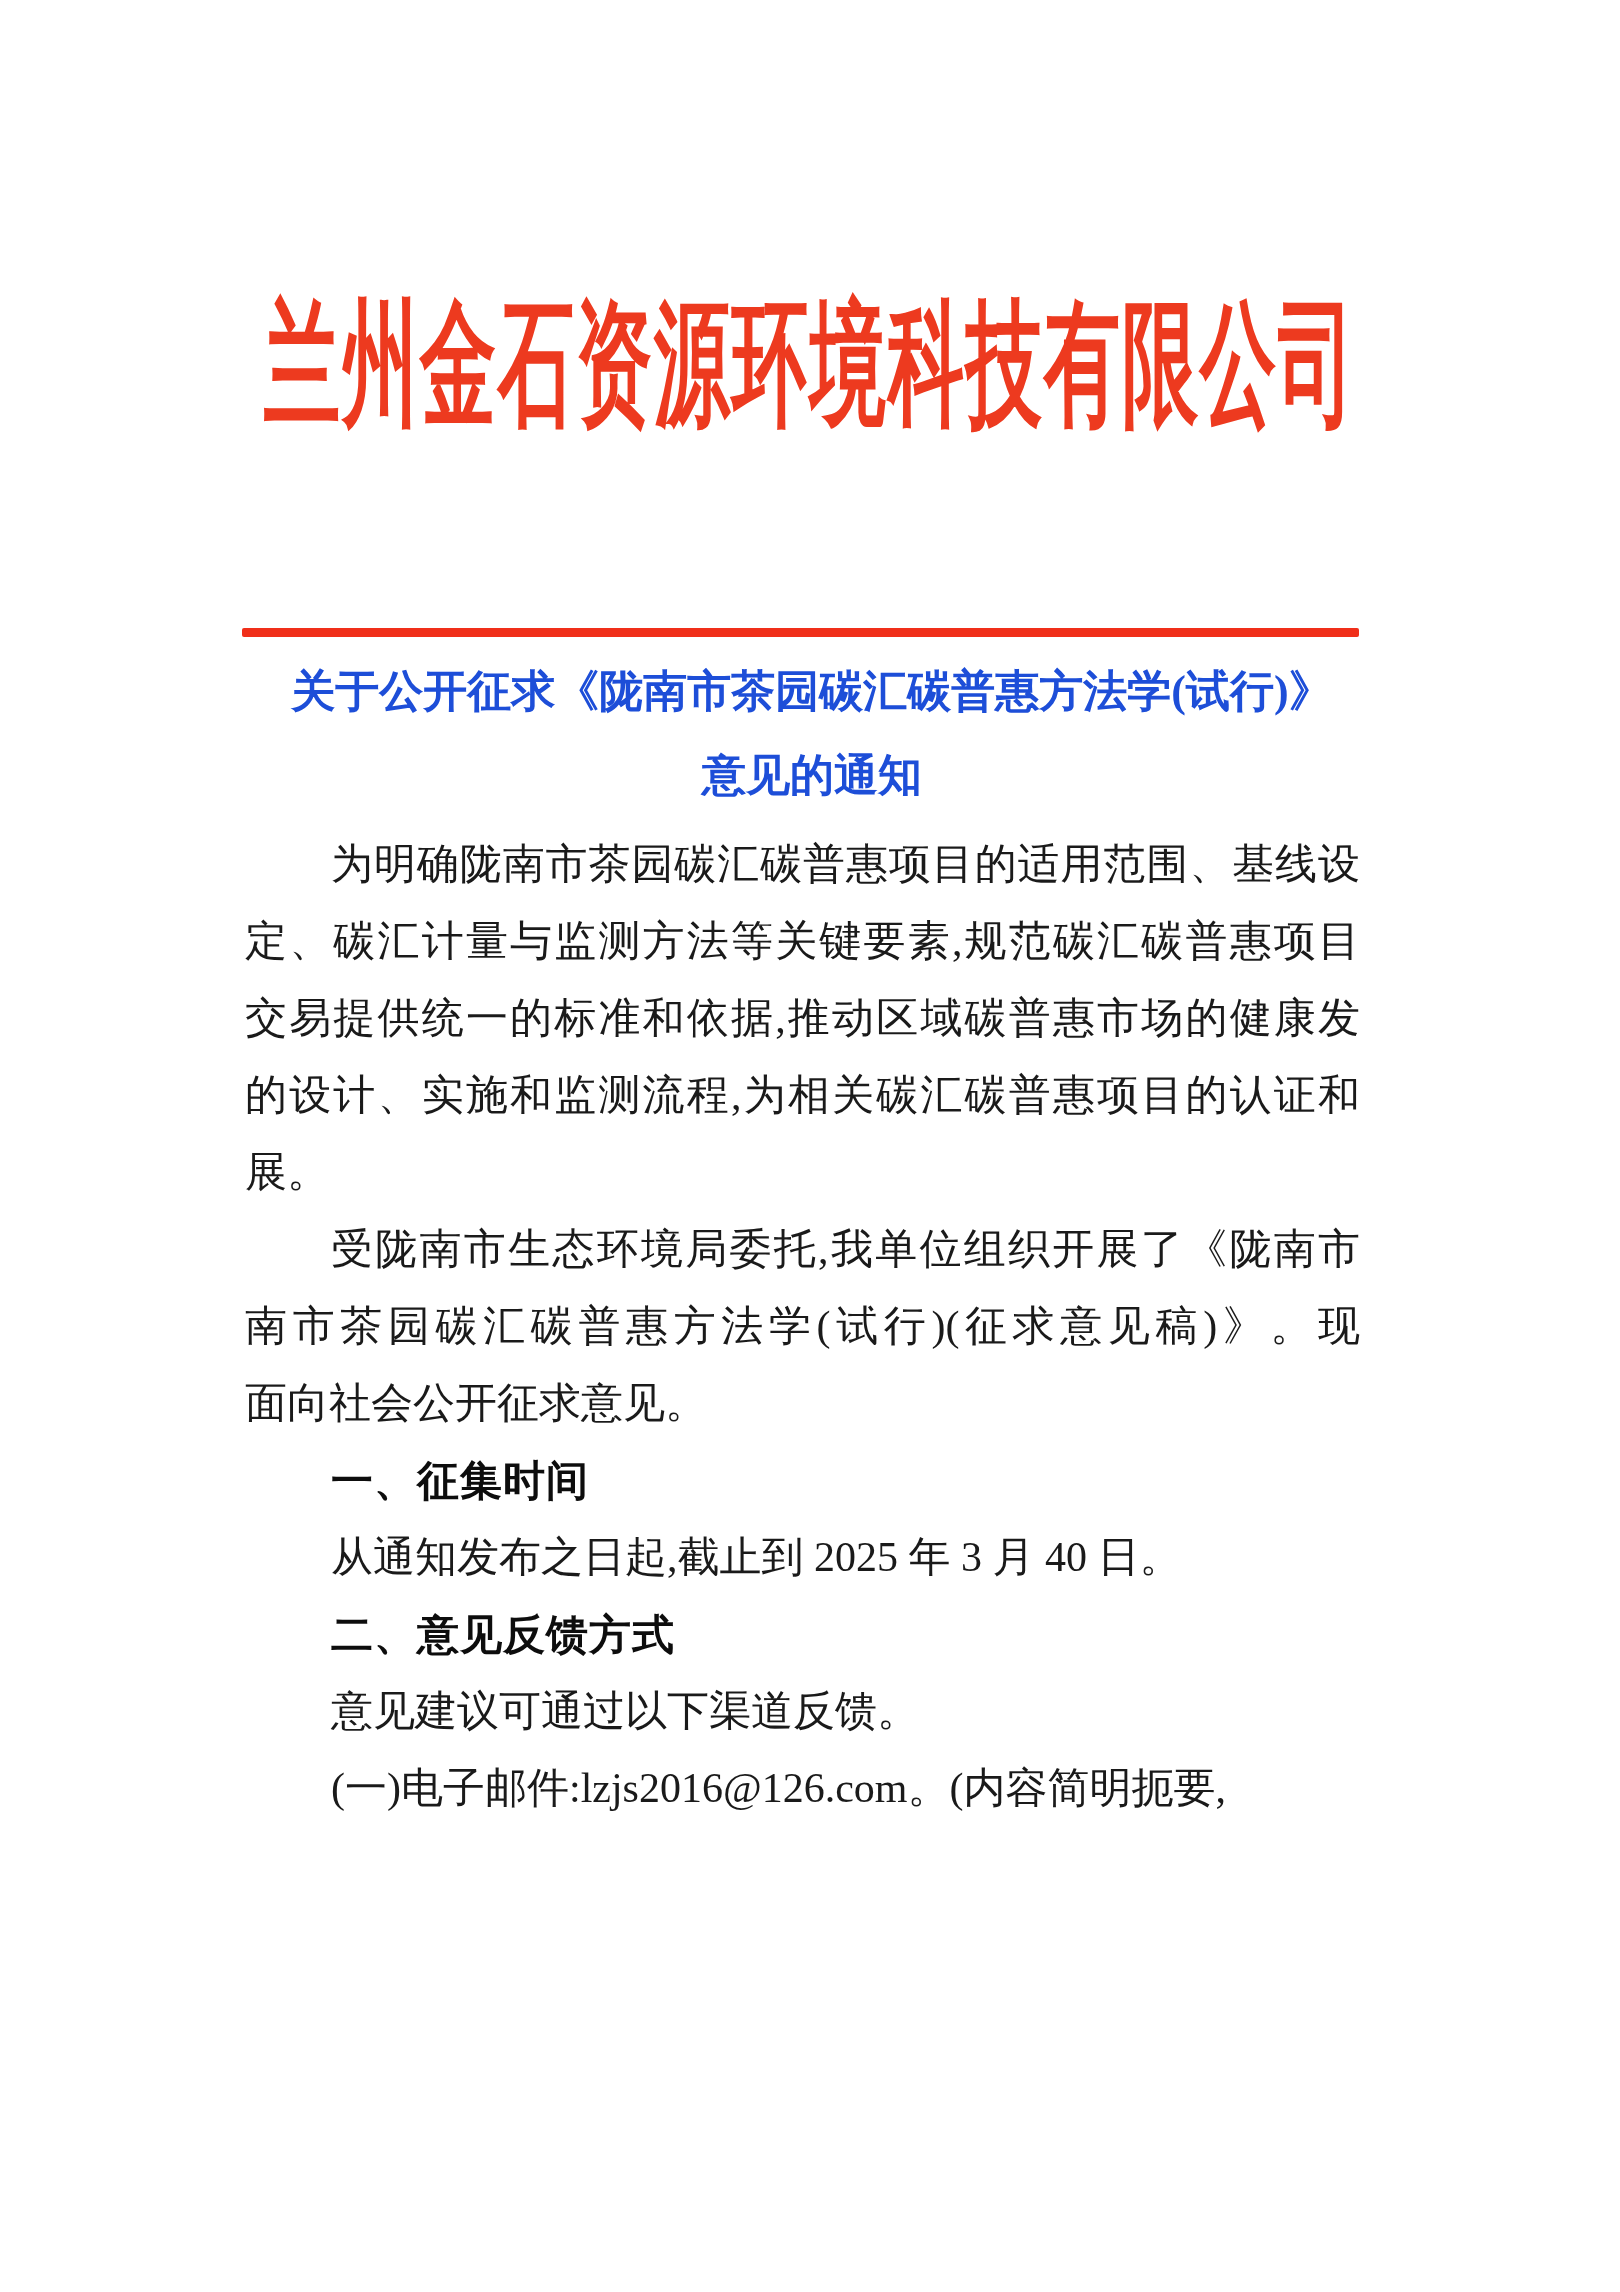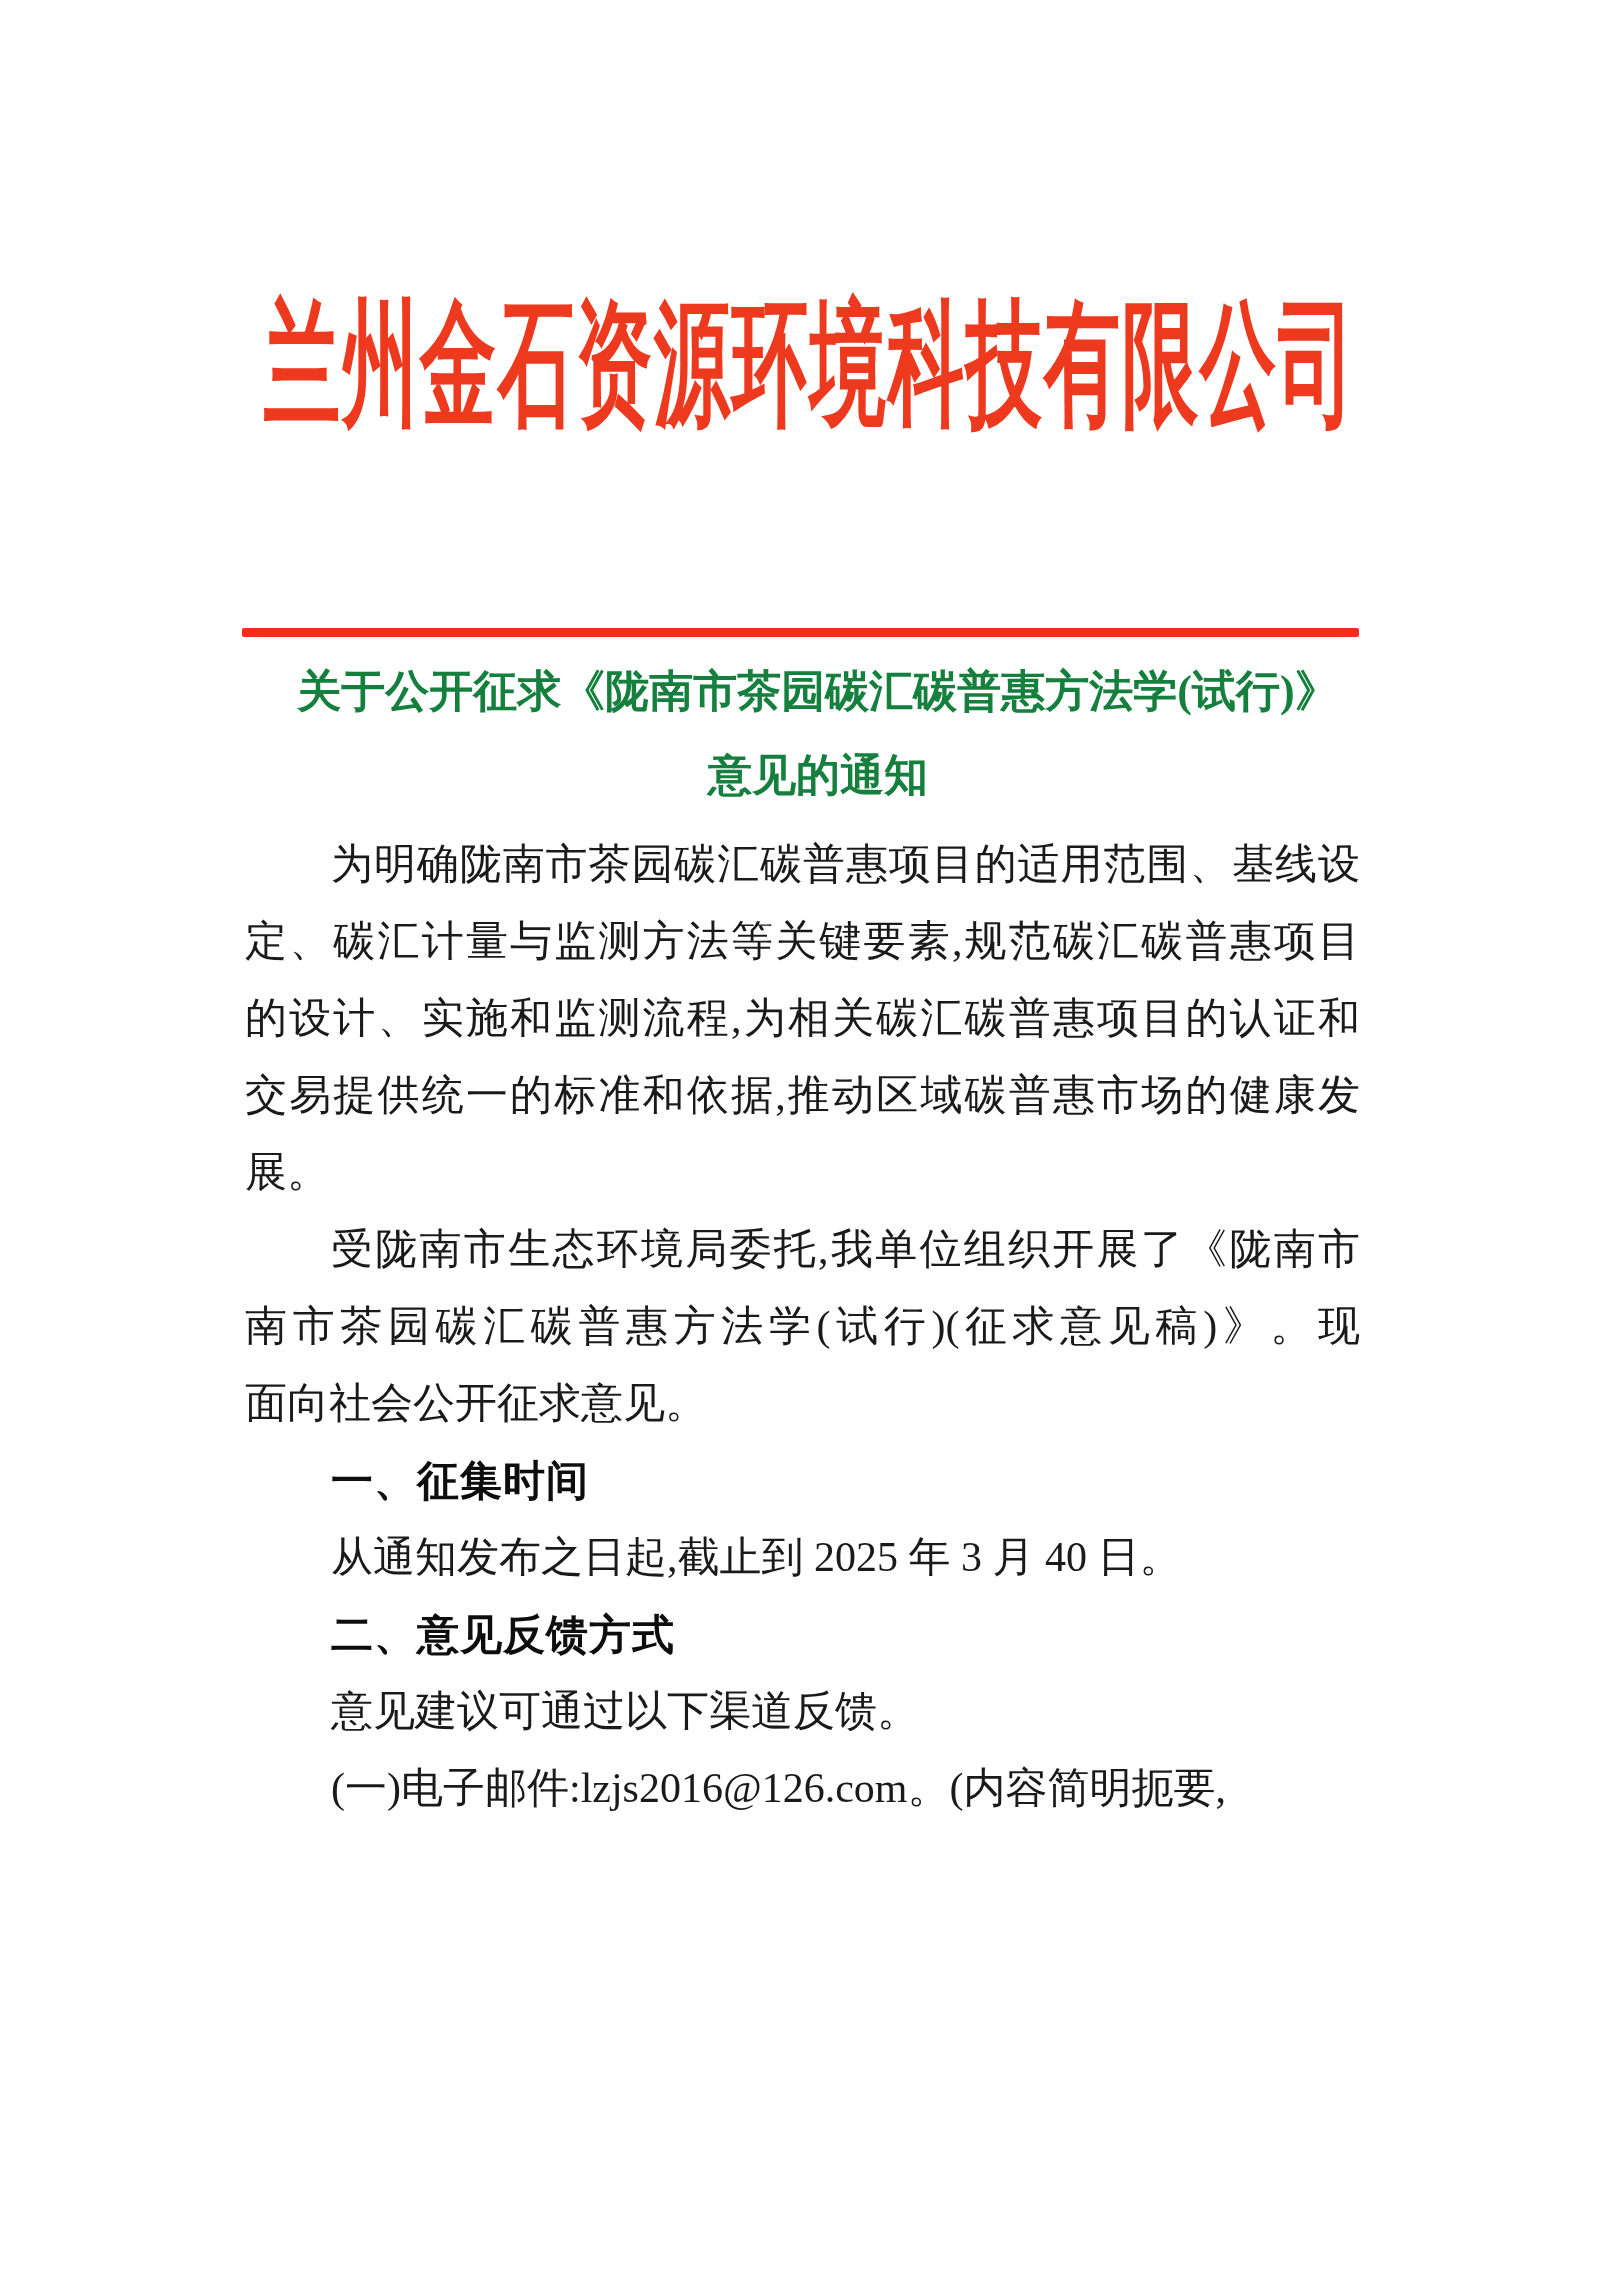--- a/index.html
+++ b/index.html
@@ -38,28 +38,28 @@
     position: absolute;
     left: 242px;
     top: 628px;
     width: 1117px;
     height: 8.8px;
     border-radius: 2px;
   }
   
   .doc-title {
     position: absolute;
-    left: 243px;
+    left: 237px;
     top: 650px;
     width: 1150px;
     text-align: center;
     font-weight: bold;
     font-size: 44px;
     line-height: 84px;
-    color: #15803d;
+    color: #1d4ed8;
     white-space: nowrap;
   }
   
   .doc-body {
     position: absolute;
     left: 245px;
     top: 826px;
     width: 1115px;
     font-size: 42px;
     line-height: 77px;
@@ -91,22 +91,22 @@
   <div class="redline" style="background: rgb(240, 47, 26);"></div>
 
   <div class="doc-title">
     <div>关于公开征求《陇南市茶园碳汇碳普惠方法学(试行)》</div>
     <div>意见的通知</div>
   </div>
 
   <div class="doc-body">
       <div class="line indent fill">为明确陇南市茶园碳汇碳普惠项目的适用范围、基线设</div>
       <div class="line fill">定、碳汇计量与监测方法等关键要素,规范碳汇碳普惠项目</div>
+      <div class="line fill">交易提供统一的标准和依据,推动区域碳普惠市场的健康发</div>
       <div class="line fill">的设计、实施和监测流程,为相关碳汇碳普惠项目的认证和</div>
-      <div class="line fill">交易提供统一的标准和依据,推动区域碳普惠市场的健康发</div>
       <div class="line">展。</div>
       <div class="line indent fill">受陇南市生态环境局委托,我单位组织开展了《陇南市</div>
       <div class="line fill">南市茶园碳汇碳普惠方法学(试行)(征求意见稿)》。现</div>
       <div class="line">面向社会公开征求意见。</div>
       <div class="line indent bold">一、征集时间</div>
       <div class="line indent">从通知发布之日起,截止到 2025 年 3 月 40 日。</div>
       <div class="line indent bold">二、意见反馈方式</div>
       <div class="line indent">意见建议可通过以下渠道反馈。</div>
       <div class="line indent">(一)电子邮件:lzjs2016@126.com。(内容简明扼要,</div>
     </div>

